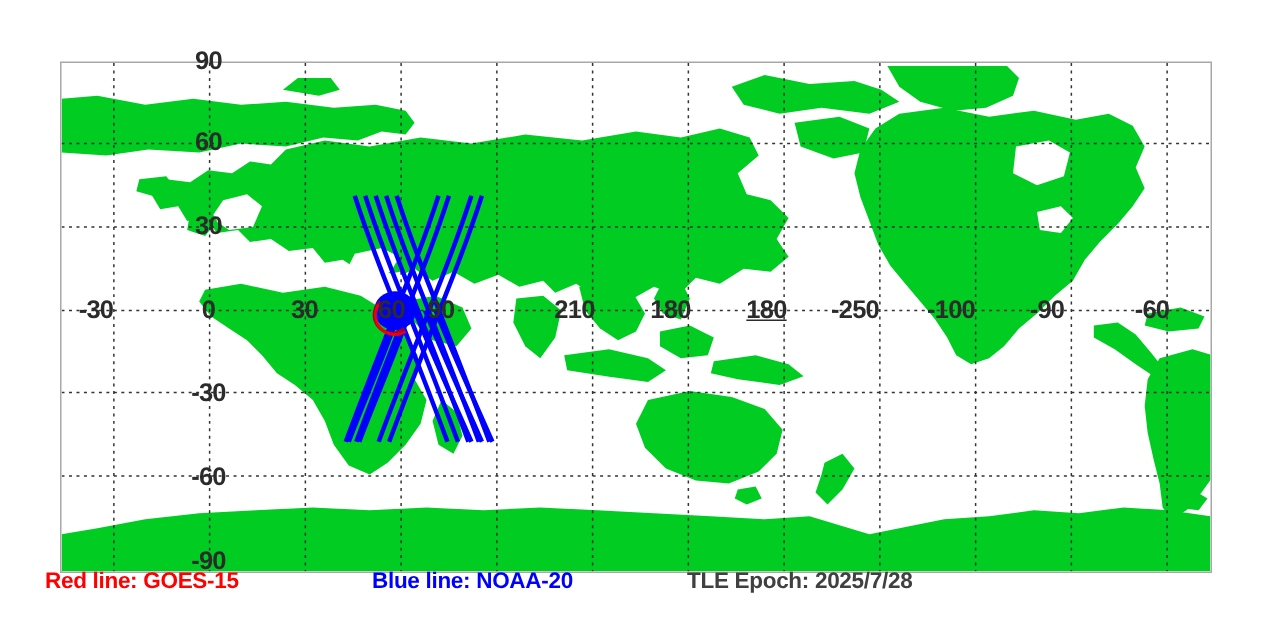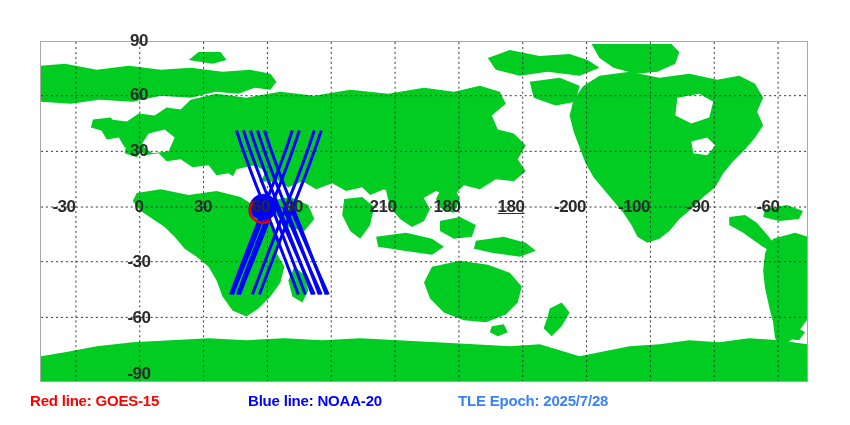--- a/index.html
+++ b/index.html
@@ -53,35 +53,35 @@
     white-space: nowrap;
     letter-spacing: -0.5px;
     transform: translate(-50%, -50%);
     pointer-events: none;
   }
 
   
   #legend-row {
     position: absolute;
     left: 0;
-    top: 392px;
+    top: 379px;
     width: 770px;
     height: 26px;
   }
   .legend-item {
     position: absolute;
     font-family: "Liberation Sans", sans-serif;
     font-size: 15px;
     font-weight: bold;
     white-space: nowrap;
     letter-spacing: -0.2px;
   }
   #legend-red   { left: 30px;  color: #ff0000; }
   #legend-blue  { left: 248px; color: #0000ff; }
-  #legend-epoch { left: 458px; color: #3b82f6; }
+  #legend-epoch { left: 458px; color: #404040; }
 </style>
 </head>
 <body>
 
 <div id="map-figure">
 
   <div id="plot-frame">
     <svg id="map-svg" viewBox="0 0 768 341" preserveAspectRatio="none">
 
       <g>
@@ -211,21 +211,21 @@
 
   <div>
     <span class="tick-label" style="left:64px;  top:207px;">-30</span>
     <span class="tick-label" style="left:139px; top:207px;">0</span>
     <span class="tick-label" style="left:203px; top:207px;">30</span>
     <span class="tick-label" style="left:261px; top:207px;">60</span>
     <span class="tick-label" style="left:294px; top:207px;">90</span>
     <span class="tick-label" style="left:383px; top:207px;">210</span>
     <span class="tick-label" style="left:447px; top:207px;">180</span>
     <span class="tick-label" style="left:511px; top:207px;text-decoration:underline;">180</span>
-    <span class="tick-label" style="left:570px; top:207px;">-200</span>
+    <span class="tick-label" style="left:570px; top:207px;">-250</span>
     <span class="tick-label" style="left:634px; top:207px;">-100</span>
     <span class="tick-label" style="left:698px; top:207px;">-90</span>
     <span class="tick-label" style="left:768px; top:207px;">-60</span>
   </div>
 
   <div>
     <span class="tick-label" style="left:139px; top:41px;">90</span>
     <span class="tick-label" style="left:139px; top:95px;">60</span>
     <span class="tick-label" style="left:139px; top:151px;">30</span>
     <span class="tick-label" style="left:139px; top:262px;">-30</span>

